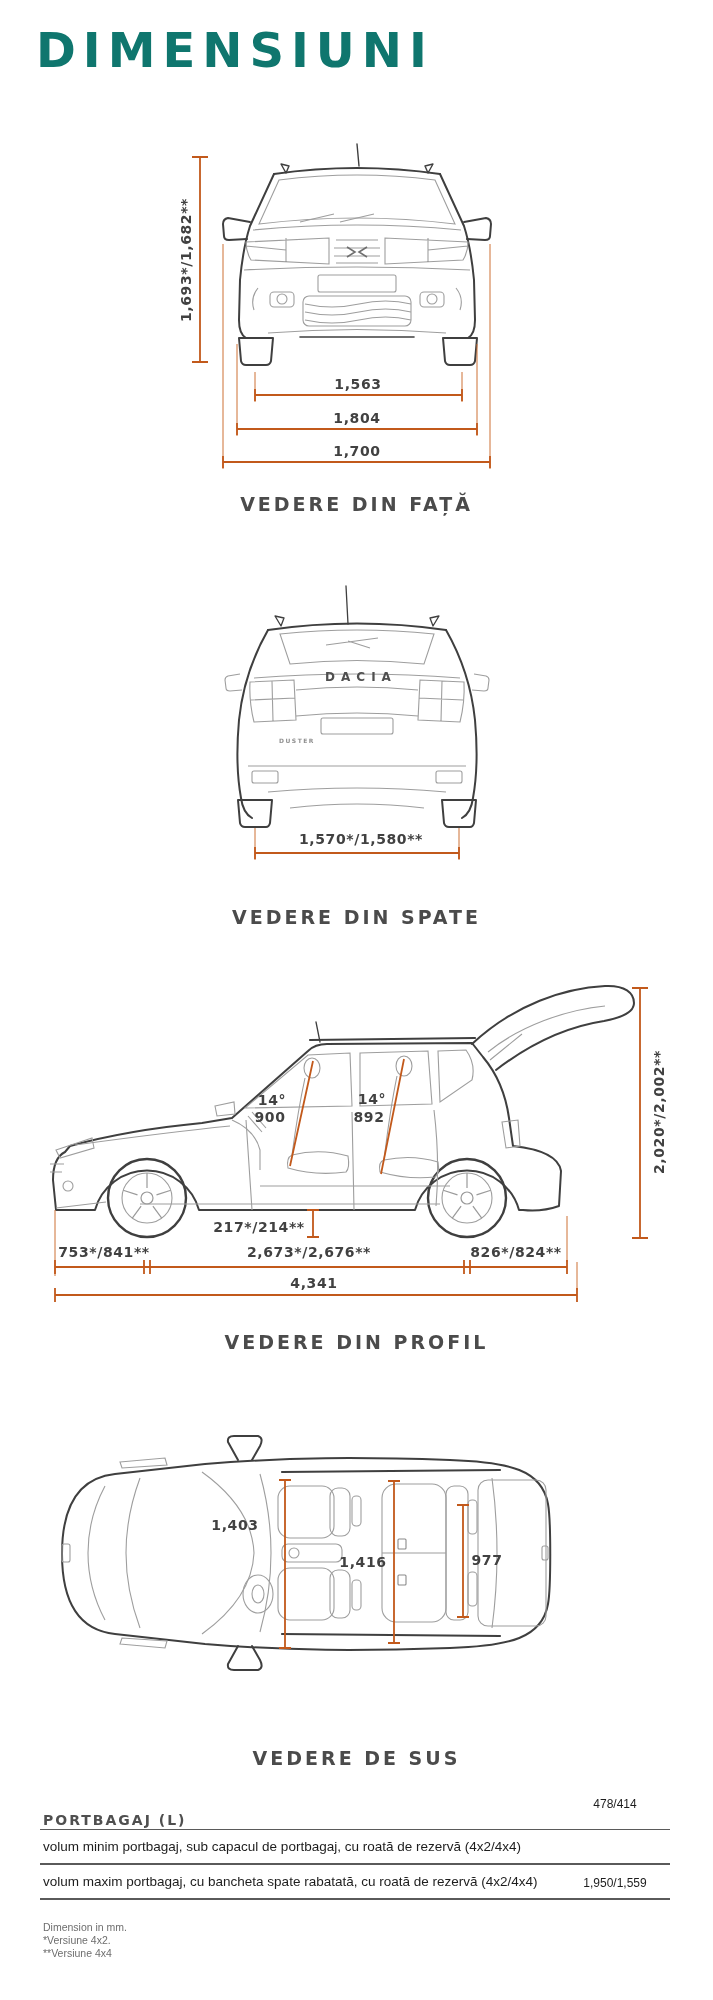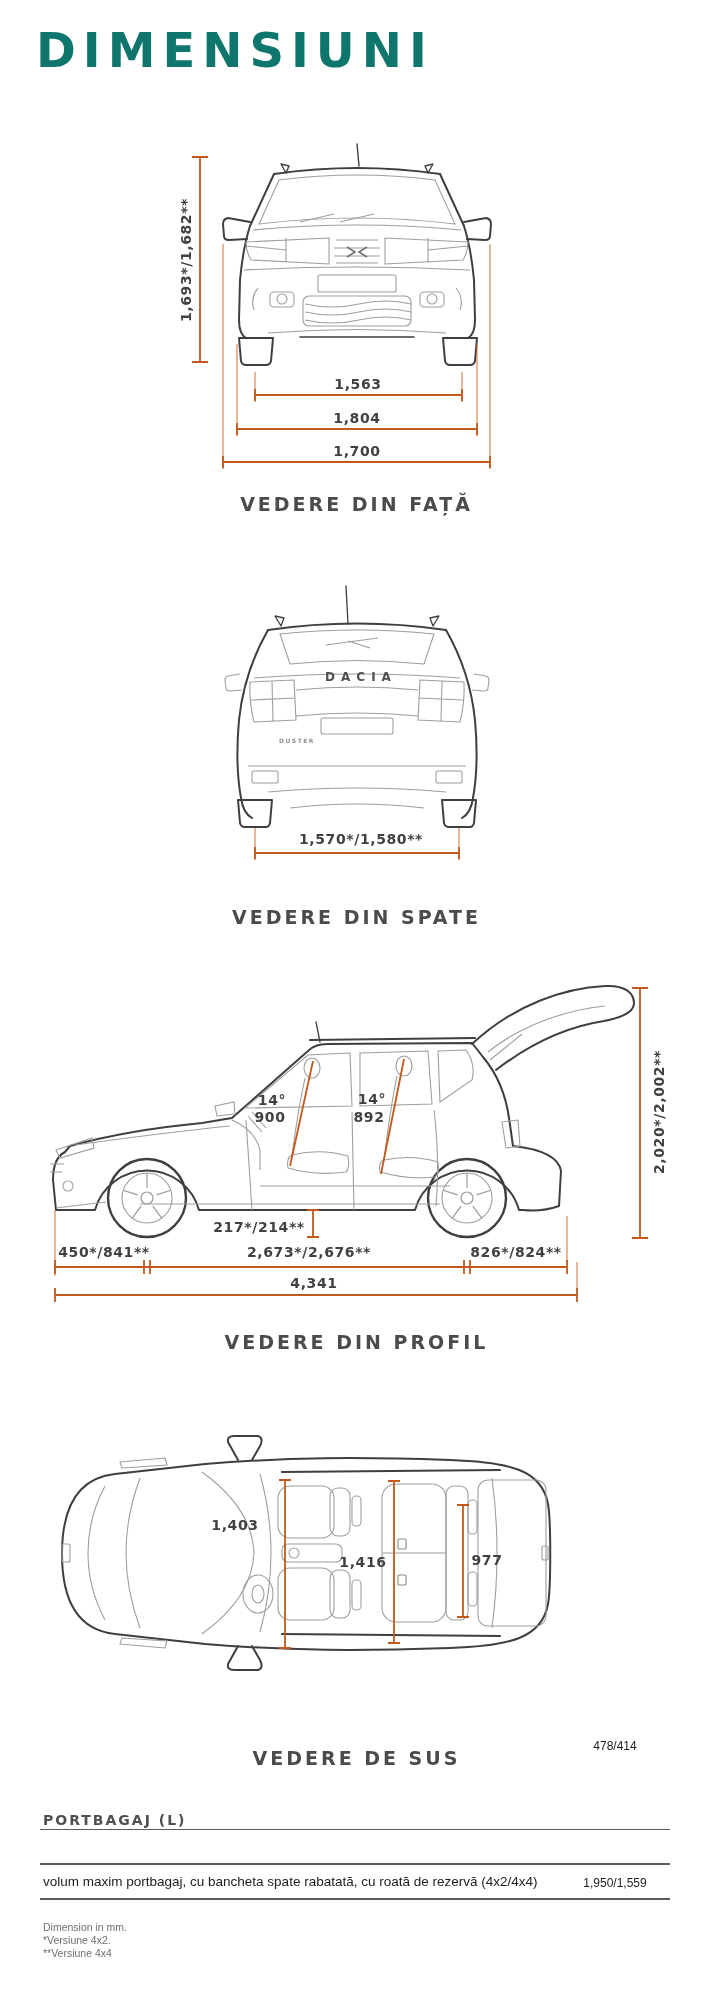--- a/index.html
+++ b/index.html
@@ -178,21 +178,21 @@
           <path d="M35,335 L557,335 M35,328 L35,342 M557,328 L557,342"></path>
         </g>
       </g>
     </svg>
     <span class="dlabel sm" style="left:252px;top:140px">14°</span>
     <span class="dlabel sm" style="left:250px;top:157px">900</span>
     <span class="dlabel sm" style="left:352px;top:139px">14°</span>
     <span class="dlabel sm" style="left:349px;top:157px">892</span>
     <span class="dlabel rot" style="left:639px;top:152px">2,020*/2,002**</span>
     <span class="dlabel" style="left:239px;top:267px">217*/214**</span>
-    <span class="dlabel" style="left:84px;top:292px">450*/841**</span>
+    <span class="dlabel" style="left:84px;top:292px">753*/841**</span>
     <span class="dlabel" style="left:289px;top:292px">2,673*/2,676**</span>
     <span class="dlabel" style="left:496px;top:292px">826*/824**</span>
     <span class="dlabel" style="left:294px;top:323px">4,341</span>
   </div>
   <div class="caption" style="top:1331px">VEDERE DIN PROFIL</div>
 
   <div class="fig" style="left:30px;top:1408px;width:560px;height:270px">
     <svg width="560" height="270" viewBox="0 0 560 270">
       <g stroke="#3f3f3f" stroke-width="2" fill="none" stroke-linejoin="round" stroke-linecap="round">
         <path d="M85,66 C48,70 32,98 32,146 C32,194 48,222 85,226 L175,236 C260,243 330,243 420,240 C480,238 512,230 518,196 C521,180 521,112 518,96 C512,62 480,54 420,52 C330,49 260,49 175,56 Z"></path>
@@ -234,21 +234,22 @@
       </g>
     </svg>
     <span class="dlabel" style="left:205px;top:117px">1,403</span>
     <span class="dlabel" style="left:333px;top:154px">1,416</span>
     <span class="dlabel" style="left:457px;top:152px">977</span>
   </div>
   <div class="caption" style="top:1747px">VEDERE DE SUS</div>
 
   <div class="tbl-header">PORTBAGAJ (L)</div>
   <div class="rule" style="top:1829px;height:1px"></div>
-  <div class="row-value" style="top:1739px">478/414</div>
+  <div class="row-label" style="top:1839px">volum minim portbagaj, sub capacul de portbagaj, cu roată de rezervă (4x2/4x4)</div>
+  <div class="row-value" style="top:1797px">478/414</div>
   <div class="rule" style="top:1863px;height:2px"></div>
   <div class="row-label" style="top:1874px">volum maxim portbagaj, cu bancheta spate rabatată, cu roată de rezervă (4x2/4x4)</div>
   <div class="row-value" style="top:1876px">1,950/1,559</div>
   <div class="rule" style="top:1898px;height:2px"></div>
 
   <div class="footnotes">
     <div>Dimension in mm.</div>
     <div>*Versiune 4x2.</div>
     <div>**Versiune 4x4</div>
   </div>

